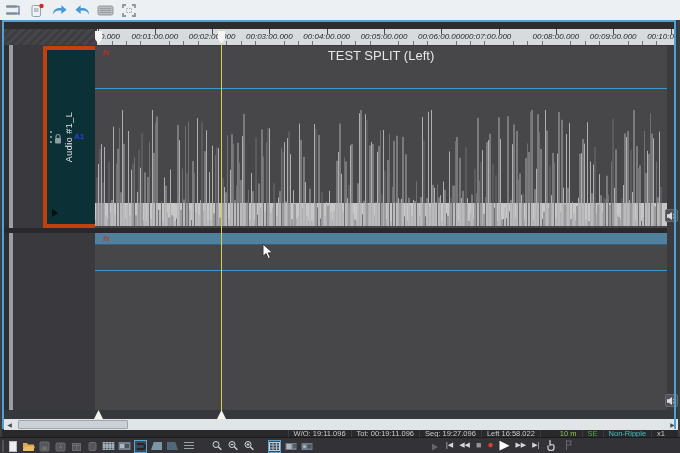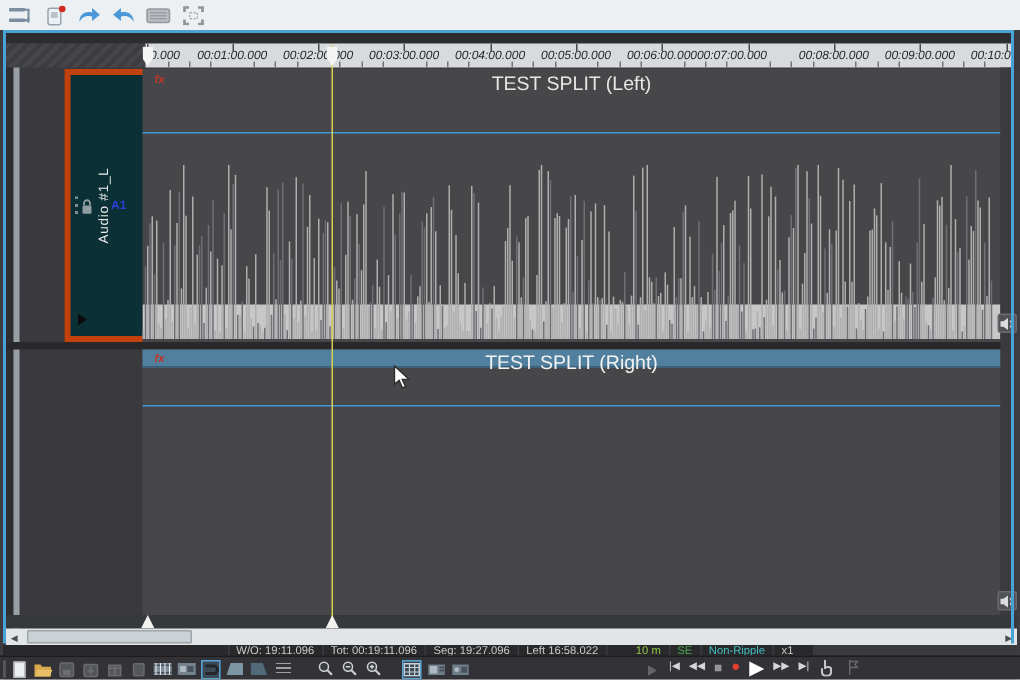--- a/index.html
+++ b/index.html
@@ -55,21 +55,21 @@
 
   .botstrip{position:absolute;left:4px;top:410px;width:674px;height:9px;background:#36383b;}
 
   
   .hscroll{position:absolute;left:4px;top:419px;width:674px;height:11px;background:#e1e5e8;display:flex;align-items:center;}
   .harrow{width:11px;height:11px;font-size:6px;color:#4a4f54;display:flex;align-items:center;justify-content:center;}
   .harrow.r{position:absolute;right:0;}
   .hthumb{position:absolute;left:14px;width:110px;height:9px;top:1px;background:#ccd1d5;border:1px solid #9fa6ab;border-radius:1px;box-sizing:border-box;}
 
   
-  .statusbar{position:absolute;left:2px;top:430px;width:540px;height:7px;background:#29292c;display:flex;justify-content:flex-end;align-items:center;padding-right:8px;box-sizing:border-box;z-index:8;}
+  .statusbar{position:absolute;left:2px;top:430px;width:676px;height:7px;background:#29292c;display:flex;justify-content:flex-end;align-items:center;padding-right:8px;box-sizing:border-box;z-index:8;}
   .statusbar span{font-size:7.5px;line-height:7px;padding:0 5px;border-left:1px solid #3c3c40;white-space:nowrap;}
 
   
   .btb{position:absolute;left:0;top:437px;width:680px;height:16px;background:#323237;border-top:1px solid #1c1c1f;box-sizing:border-box;z-index:8;}
   .btb .ridge{position:absolute;left:2px;top:2px;width:2px;height:12px;background:#55555a;border-radius:1px;}
   .bgrp{position:absolute;top:1px;height:14px;display:flex;align-items:center;gap:3px;}
   .bico{width:13px;height:13px;display:flex;align-items:center;justify-content:center;position:relative;}
   .bico.sel{border:1px solid #58a6d8;background:#3c4a55;box-sizing:border-box;}
   .trap1{width:11px;height:8px;background:#7d96a6;clip-path:polygon(0 100%,25% 0,100% 0,100% 100%);}
   .trapB{width:11px;height:8px;background:#52697a;clip-path:polygon(0 0,75% 0,100% 100%,0 100%);}
@@ -592,21 +592,20 @@
         <rect x="565.5" y="81.1" width="1" height="38.9" fill="#707074"></rect>
       </svg>
   </div>
 
   <div style="position:absolute;left:4px;top:228px;width:674px;height:5px;background:#29292c;"></div>
 
 
   <div class="ev e2">
     <div class="evtitlebar">
       <span class="fx" style="top:1px">fx</span>
-      <span class="evtitle">TEST SPLIT (Right)</span>
     </div>
     <div class="env" style="top:37px"></div>
   </div>
 
   <div class="rstrip"></div>
   <div class="spk" style="top:209px">
     <svg width="11" height="10" viewBox="0 0 11 10">
         <path d="M1 3.2h2L6 1v8L3 6.8H1z" fill="#dcdddf"></path>
         <path d="M7.5 2.8a3 3 0 0 1 0 4.4" stroke="#dcdddf" stroke-width="1" fill="none"></path>
       </svg>

